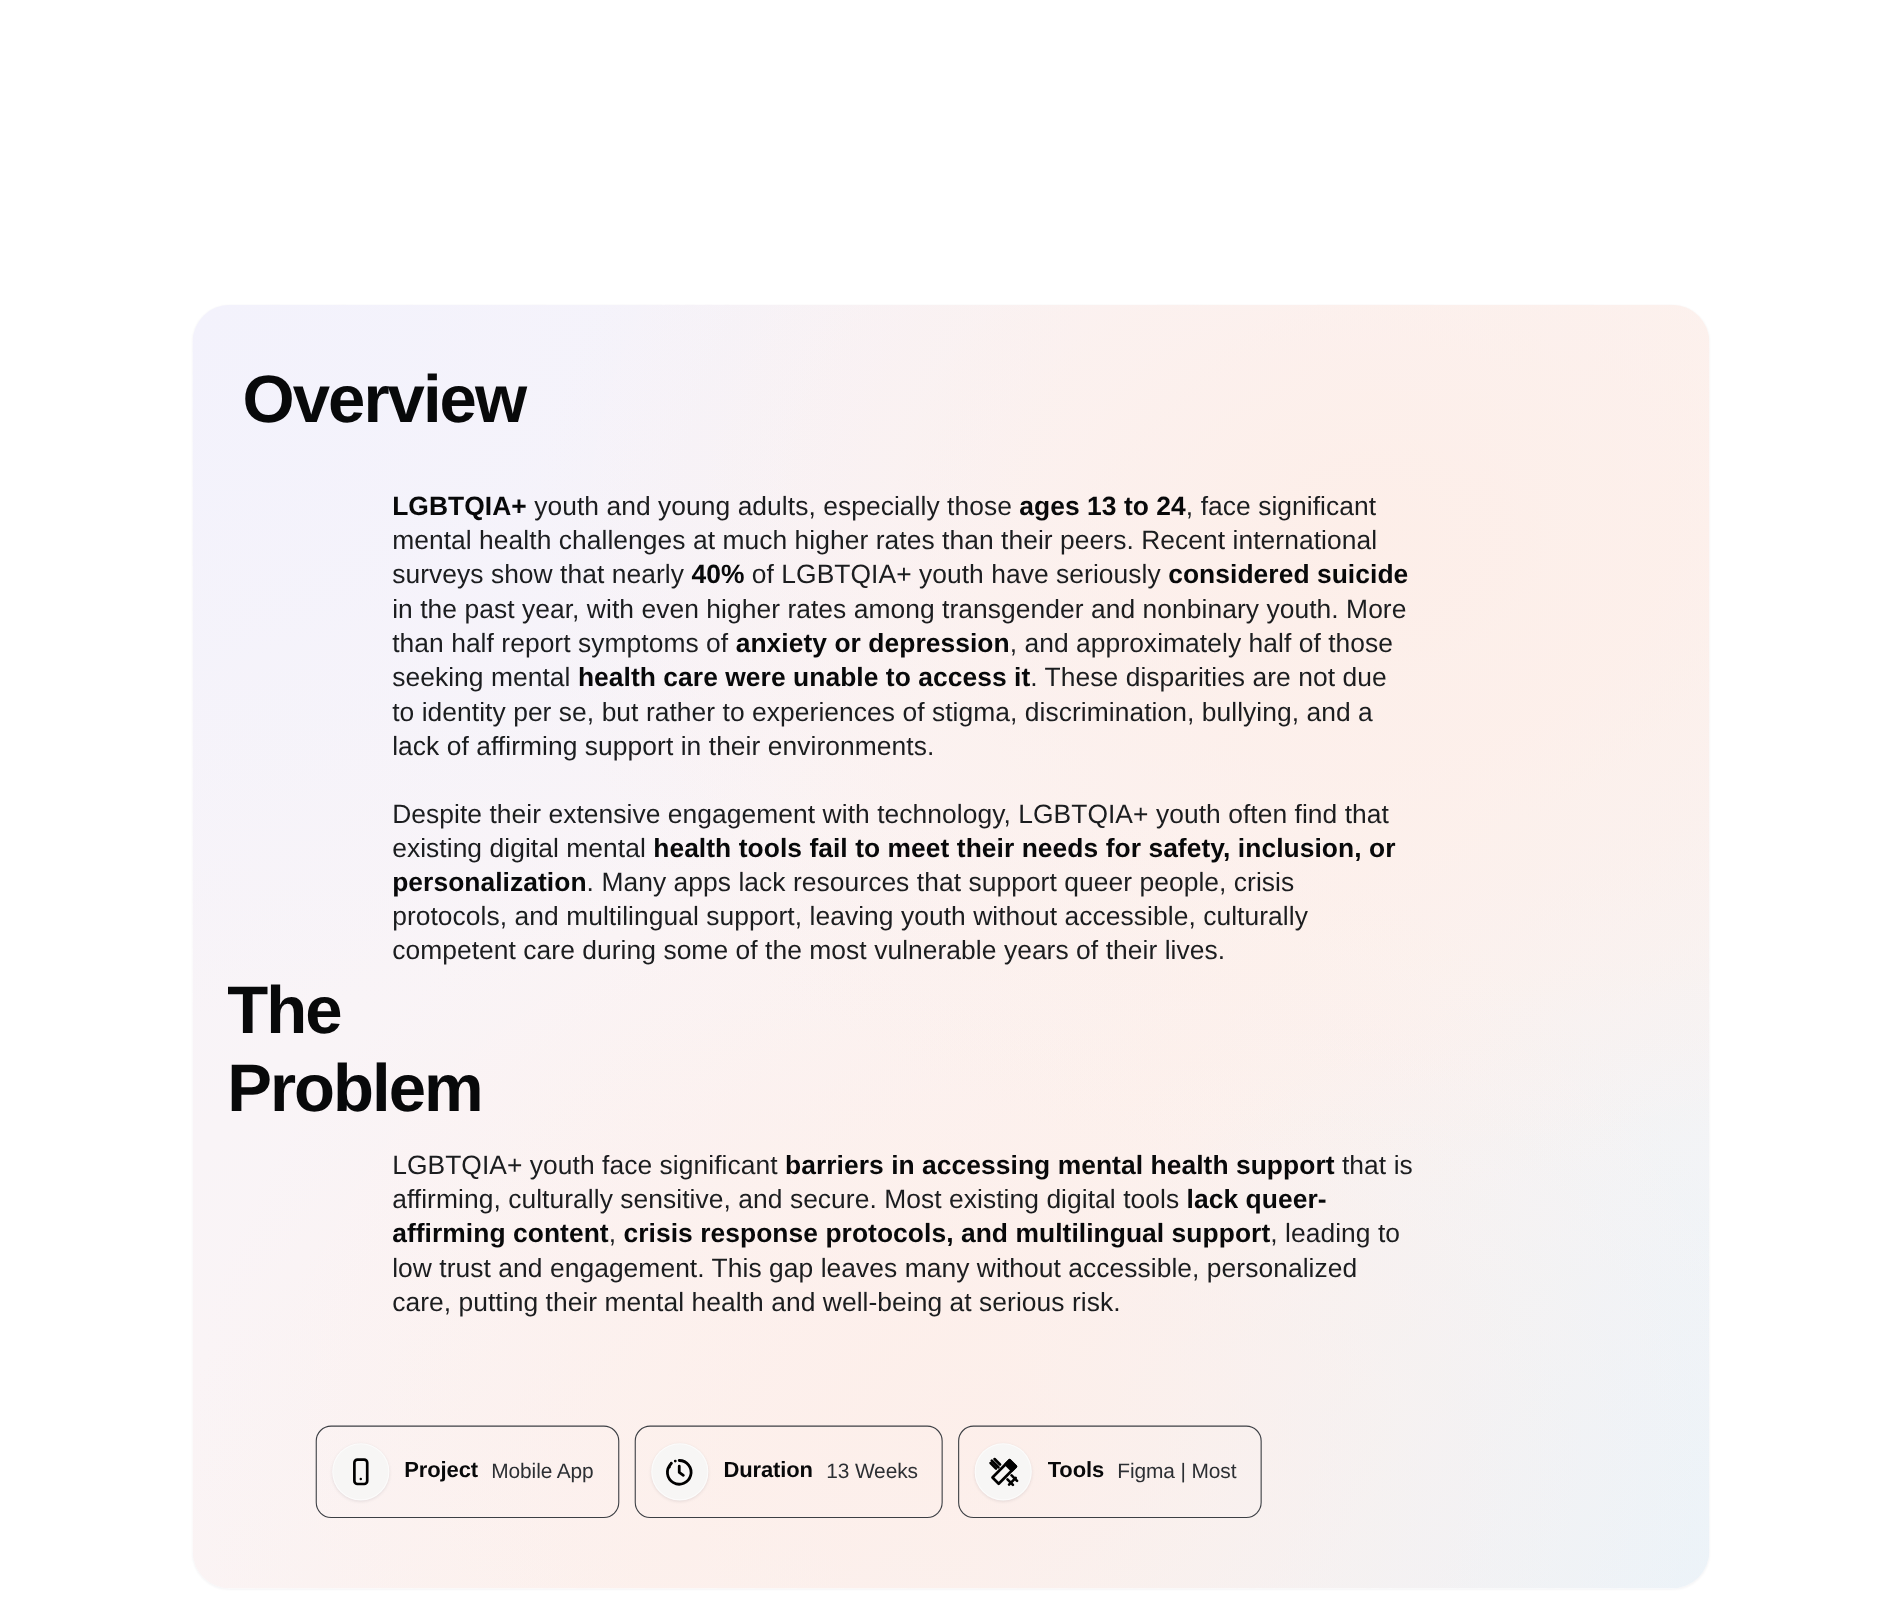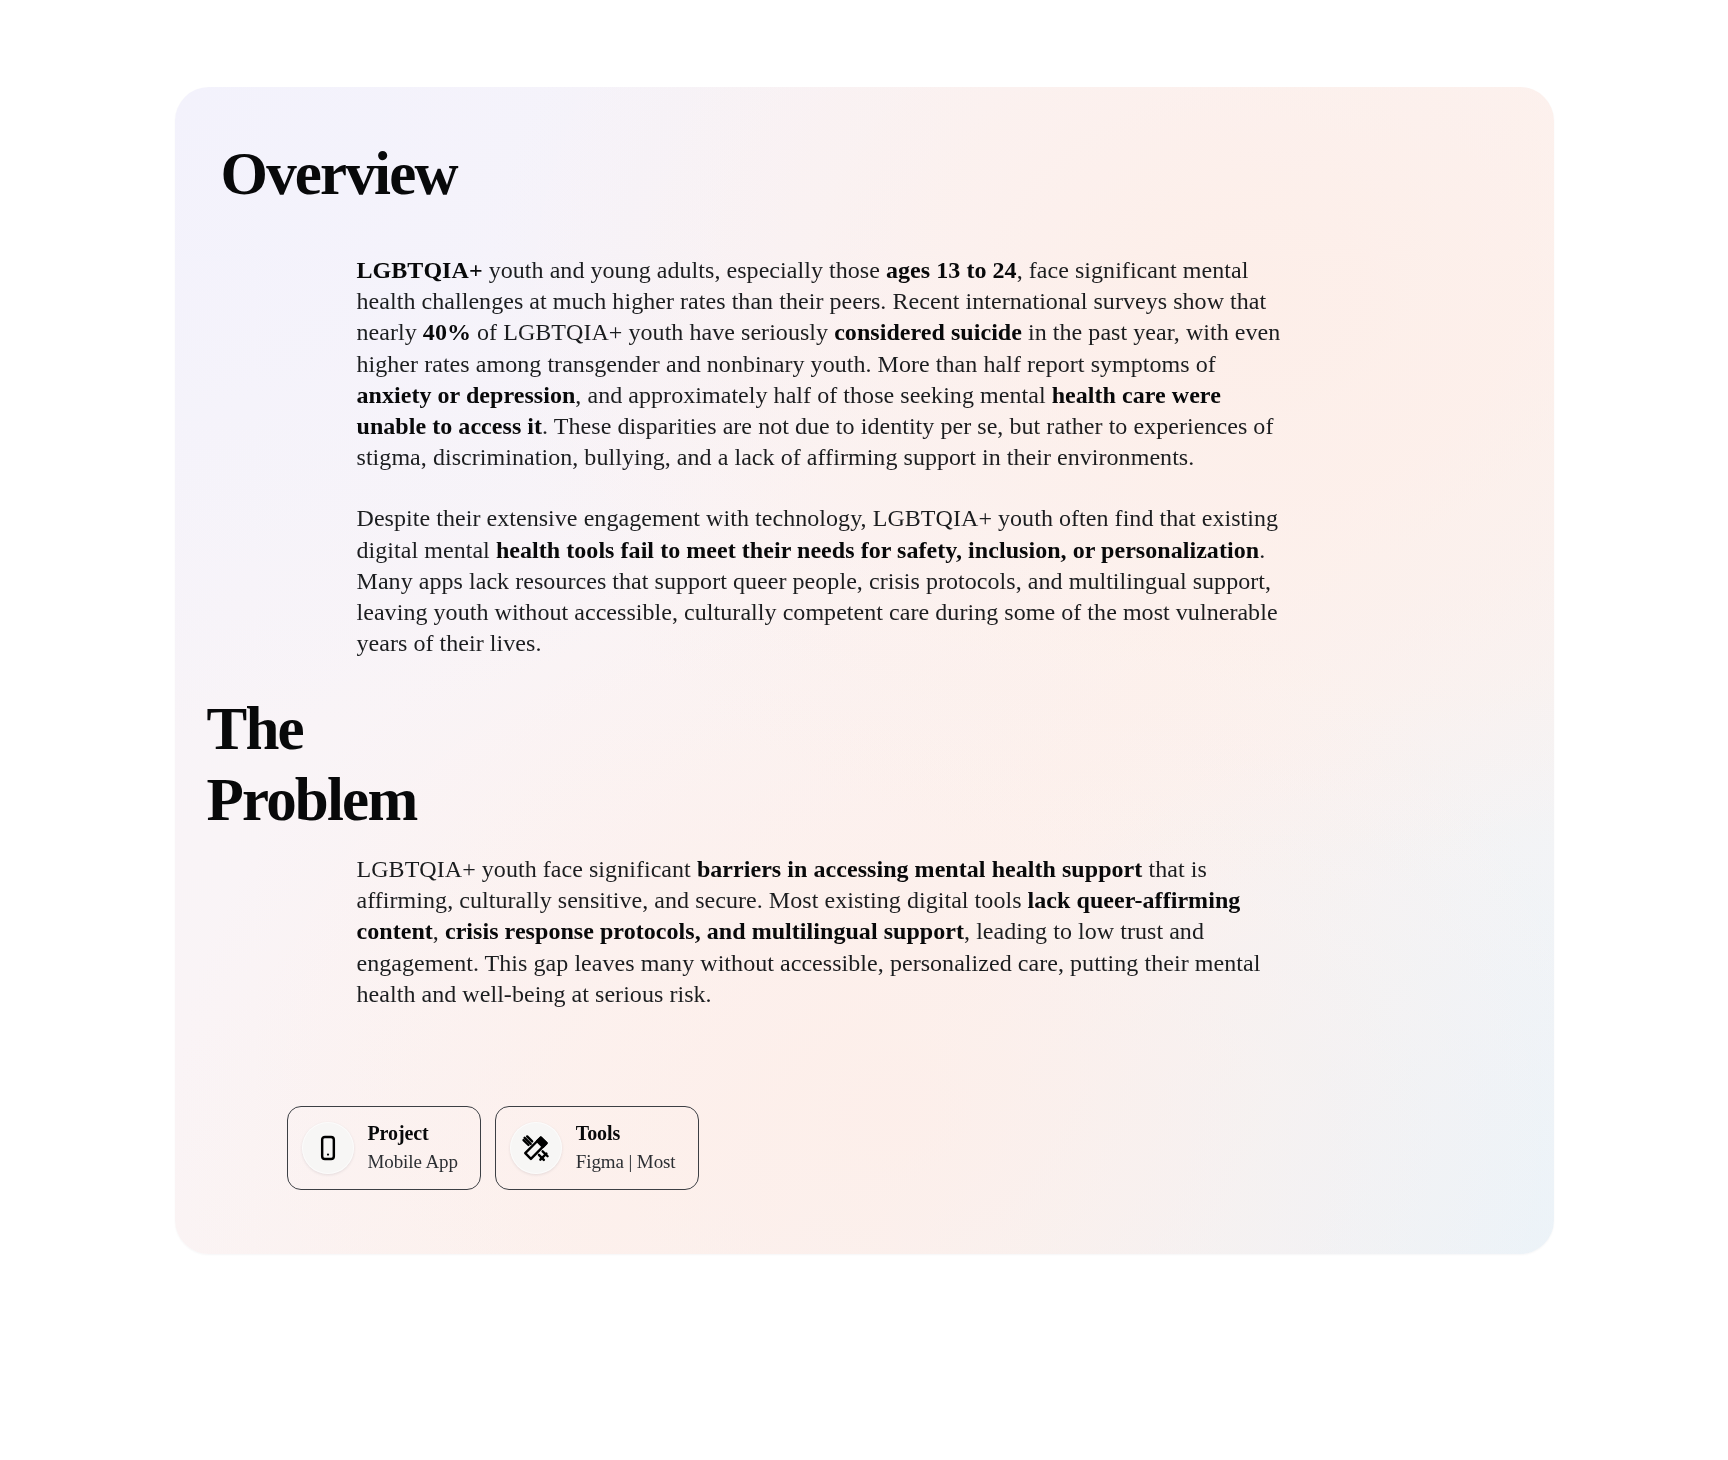--- a/index.html
+++ b/index.html
@@ -11,23 +11,22 @@
     font-family: "Liberation Sans", sans-serif;
     overflow: hidden;
   }
 
   #page {
     position: relative;
     width: 1728px;
     height: 1444px;
     background: #ffffff;
     display: flex;
-    align-items: flex-start;
+    align-items: flex-end;
     justify-content: center;
-    font-family: Liberation Serif, serif;
   }
 
   
   .panel {
     position: relative;
     margin-top: 87px;
     width: 1379px;
     height: 1167px;
     border-radius: 34px;
     overflow: hidden;
@@ -118,21 +117,21 @@
     border-radius: 50%;
     background: #f7f6f5;
     display: flex;
     align-items: center;
     justify-content: center;
     box-shadow: 0 1px 3px rgba(15,23,42,0.10), 0 0 0 1px rgba(255,255,255,0.6) inset;
   }
 
   .card-icon svg { display: block; }
 
-  .card-text { display: flex; flex-direction: column; justify-content: center; }
+  .card-text { display: flex; flex-direction: row; justify-content: center; gap: 12px; }
 
   .card-title {
     font-size: 20px;
     font-weight: 700;
     color: #08090a;
     line-height: 1.35;
     letter-spacing: -0.1px;
   }
 
   .card-value {
@@ -172,20 +171,35 @@
           <div class="info-card">
             <div class="card-icon">
               <svg width="28" height="28" viewBox="0 0 24 24" fill="none" stroke="#000" stroke-width="2.1" stroke-linecap="round" stroke-linejoin="round">
                 <rect x="7" y="2.5" width="10" height="19" rx="2.4"></rect>
                 <circle cx="12" cy="17.6" r="0.95" fill="#000" stroke="none"></circle>
               </svg>
             </div>
             <div class="card-text">
               <div class="card-title">Project</div>
               <div class="card-value">Mobile App</div>
+            </div>
+          </div>
+          <div class="info-card">
+            <div class="card-icon">
+              <svg width="29" height="29" viewBox="0 0 24 24" fill="none" stroke="#000" stroke-width="2.1" stroke-linecap="round" stroke-linejoin="round">
+                <path d="M12 3.1a8.9 8.9 0 1 1-6.3 2.6"></path>
+                <circle cx="4.6" cy="8.0" r="1.05" fill="#000" stroke="none"></circle>
+                <circle cx="6.0" cy="5.1" r="1.05" fill="#000" stroke="none"></circle>
+                <circle cx="9.0" cy="3.5" r="1.05" fill="#000" stroke="none"></circle>
+                <path d="M12 7.4V12l3.1 2.2"></path>
+              </svg>
+            </div>
+            <div class="card-text">
+              <div class="card-title">Duration</div>
+              <div class="card-value">13 Weeks</div>
             </div>
           </div>
           <div class="info-card">
             <div class="card-icon">
               <svg width="29" height="29" viewBox="0 0 24 24" fill="none" stroke="#000" stroke-width="2" stroke-linecap="round" stroke-linejoin="round">
                 <path d="M16.4 2.9l4.7 4.7-12.9 13-4.7-4.7z"></path>
                 <path d="M16.4 2.9l4.7 4.7-3.0 3.0-4.7-4.7z" fill="#000"></path>
                 <path d="M3.0 3.2l5.0 5.0"></path>
                 <path d="M5.1 2.0L9.2 6.1"></path>
                 <path d="M2.1 5.0L6.2 9.1"></path>

